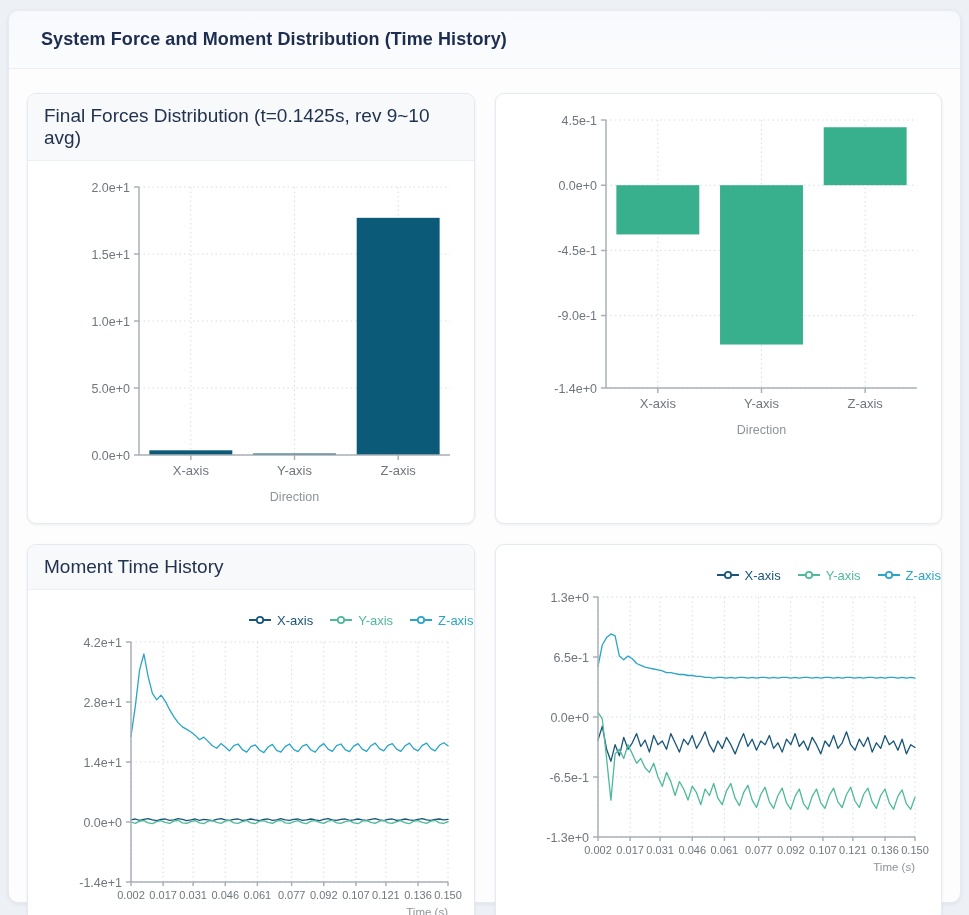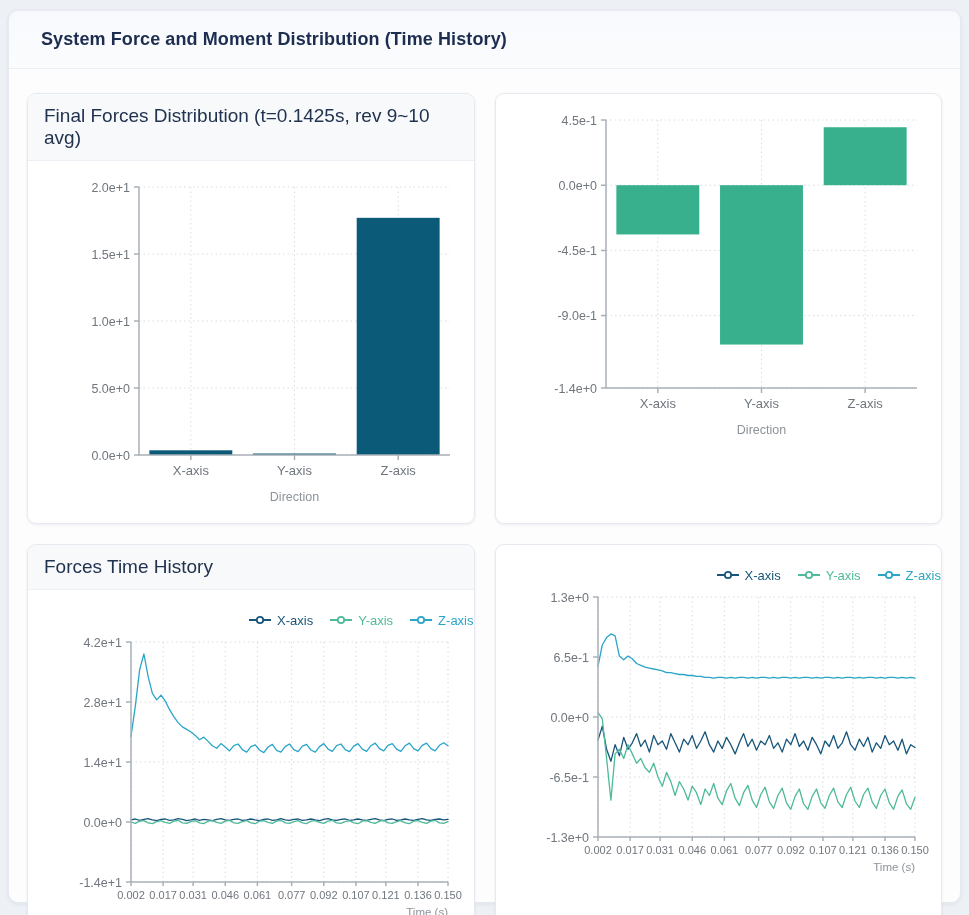--- a/index.html
+++ b/index.html
@@ -117,21 +117,21 @@
             <line x1="267.5" y1="288" x2="267.5" y2="293" stroke="#a9b0b7" stroke-width="1.5"></line>
             <text x="267.5" y="308" fill="#70767d" font-size="13" text-anchor="middle">Y-axis</text>
             <line x1="371.1666666666667" y1="288" x2="371.1666666666667" y2="293" stroke="#a9b0b7" stroke-width="1.5"></line>
             <text x="371.1666666666667" y="308" fill="#70767d" font-size="13" text-anchor="middle">Z-axis</text>
             <text x="267.5" y="334" fill="#8d939a" font-size="12.5" text-anchor="middle">Direction</text>
           </svg>
       </div>
     </section>
 
     <section class="chart-card">
-      <div class="chart-card-header">Forces Time History</div>
+      <div class="chart-card-header">Moment Time History</div>
       <div class="chart-body">
         <div class="legend" id="legend-2">
             <div class="legend-item">
               <svg width="24" height="10">
                 <line x1="1" y1="5" x2="23" y2="5" stroke="#17567a" stroke-width="2"></line>
                 <circle cx="12" cy="5" r="3.2" fill="#ffffff" stroke="#17567a" stroke-width="1.8"></circle>
               </svg>
               <span style="color: rgb(23, 86, 122);">X-axis</span>
             </div>
             <div class="legend-item">

